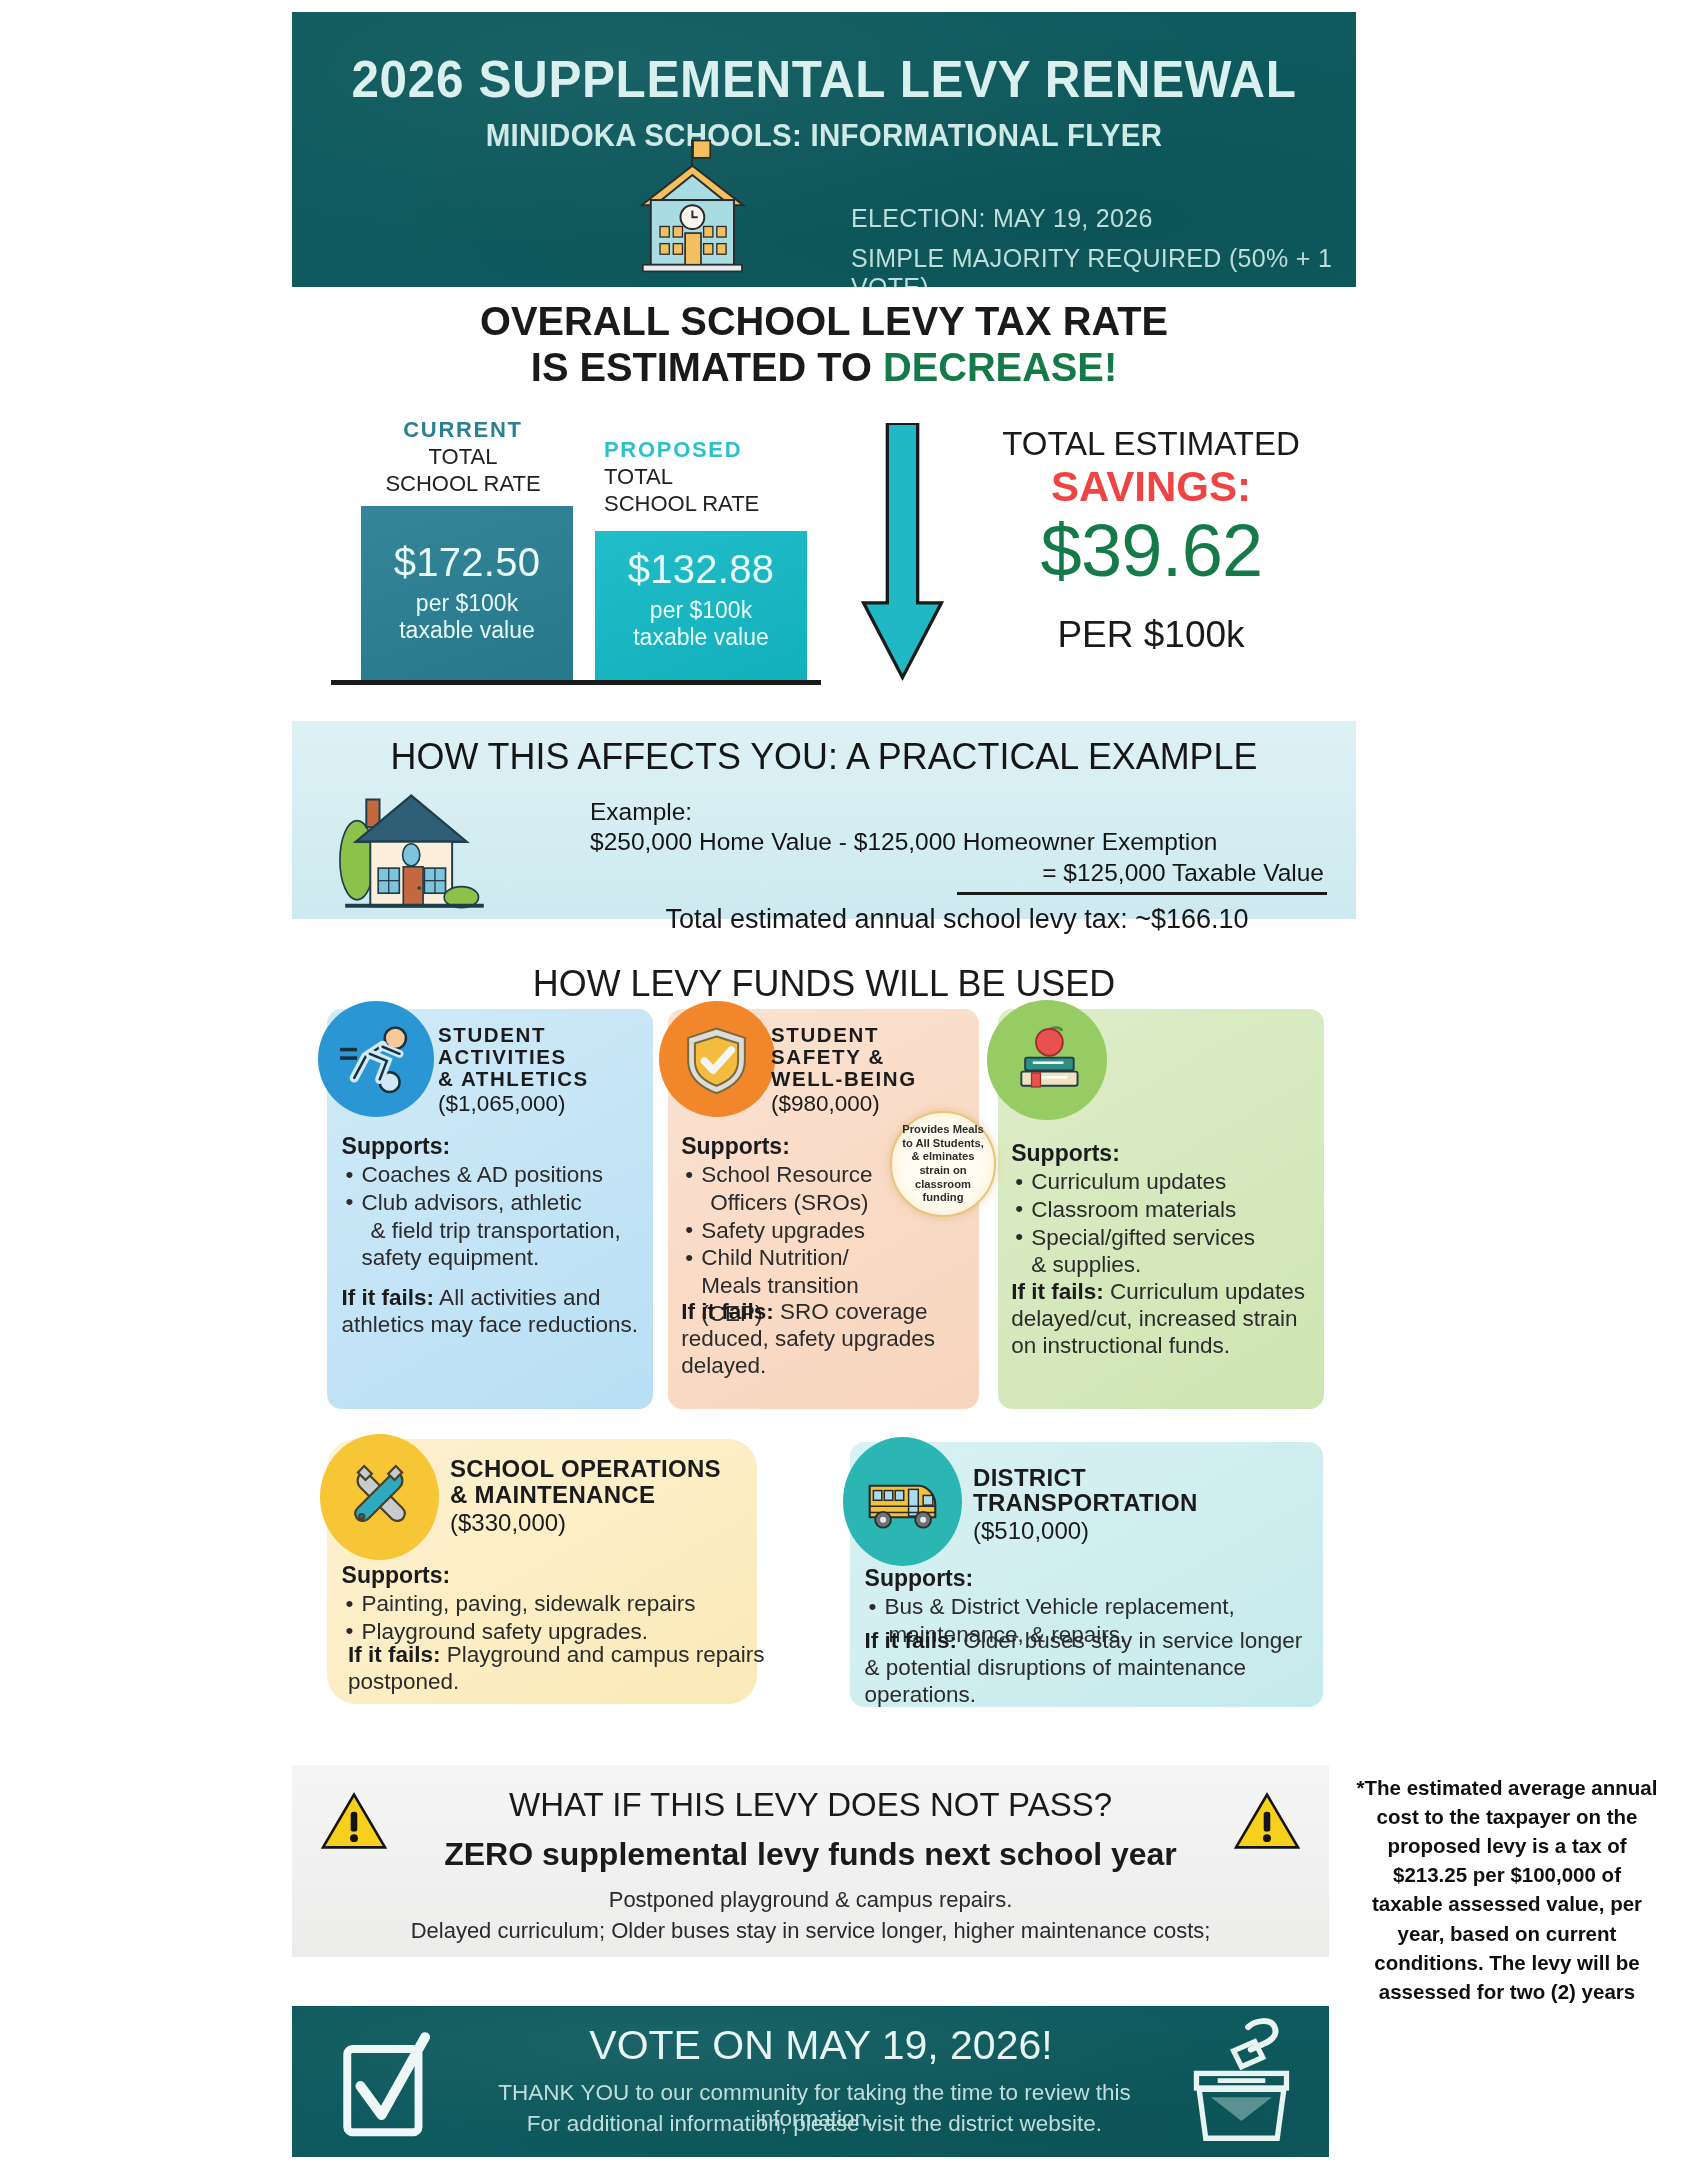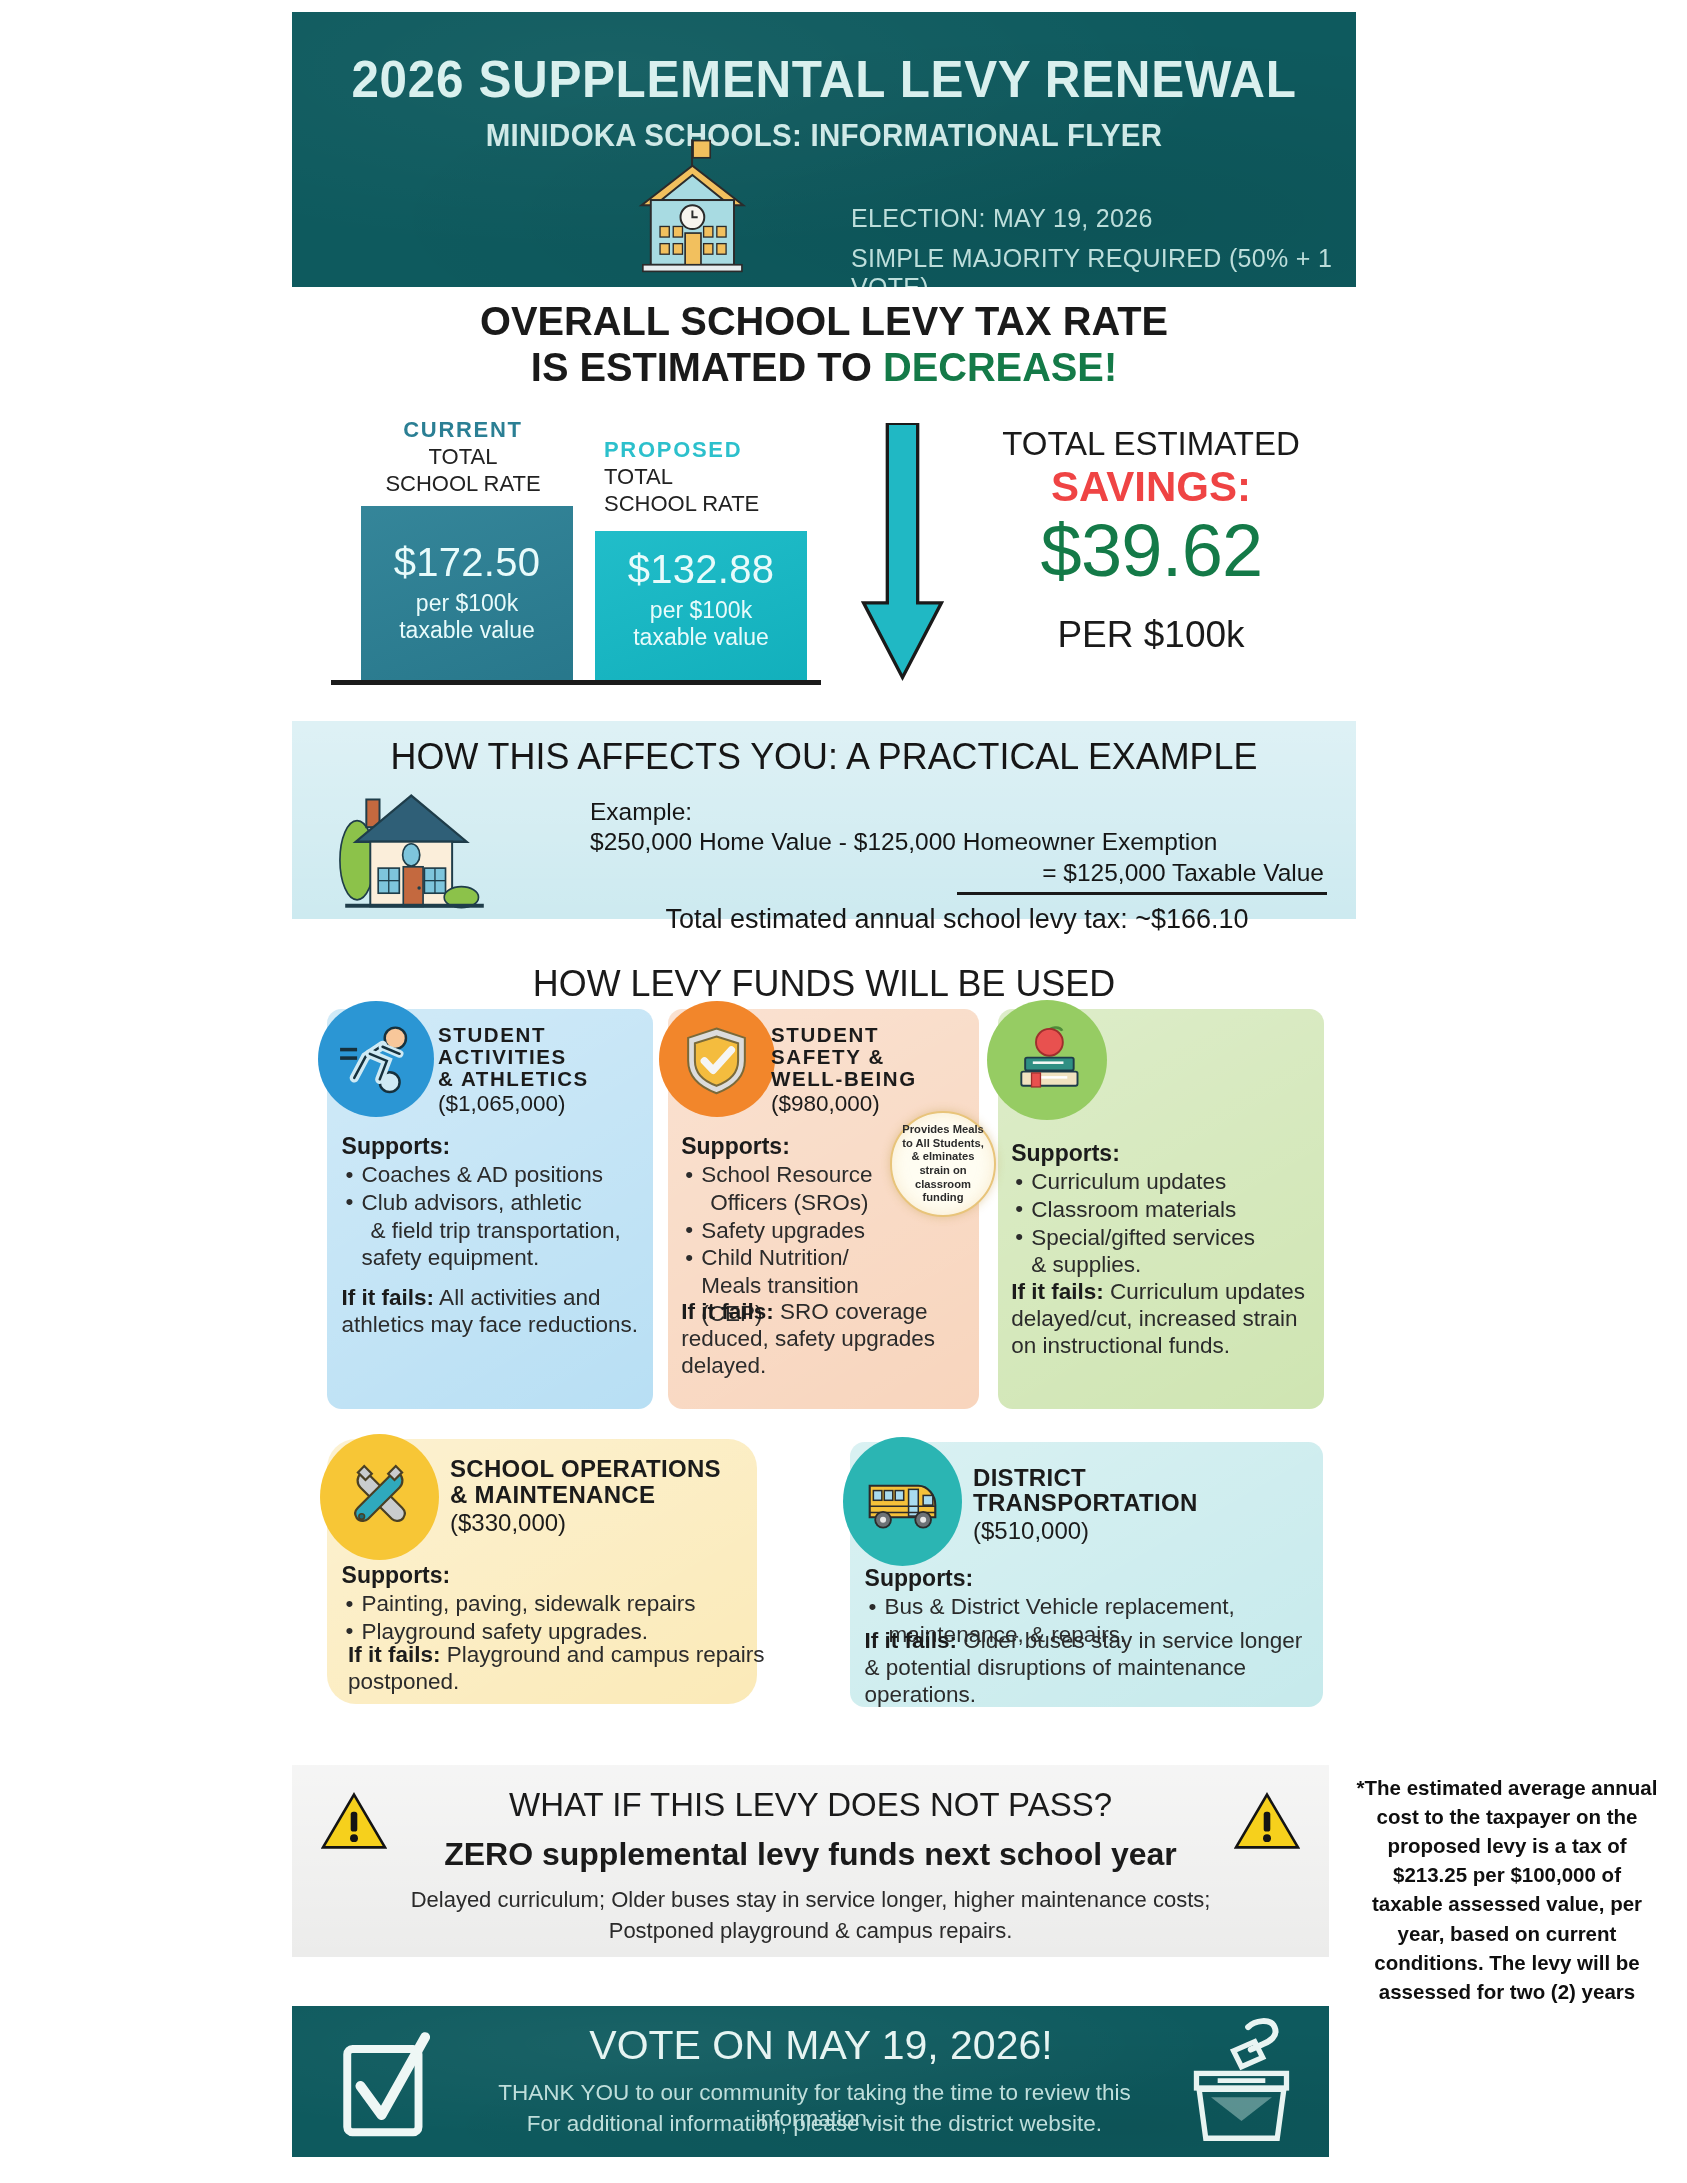--- a/index.html
+++ b/index.html
@@ -482,22 +482,22 @@
       <circle cx="50" cy="70" r="6" fill="#141414"></circle>
     </svg>
     <svg class="warn-icon-r" viewBox="0 0 100 88">
       <polygon points="50,4 97,84 3,84" fill="#f6d01c" stroke="#141414" stroke-width="4"></polygon>
       <rect x="45" y="30" width="10" height="30" rx="4" fill="#141414"></rect>
       <circle cx="50" cy="70" r="6" fill="#141414"></circle>
     </svg>
     <div class="warn-title">WHAT IF THIS LEVY DOES NOT PASS?</div>
     <div class="warn-sub">ZERO supplemental levy funds next school year</div>
     <div class="warn-list">
+      <div>Postponed playground &amp; campus repairs.</div>
       <div>Delayed curriculum; Older buses stay in service longer, higher maintenance costs;</div>
-      <div>Postponed playground &amp; campus repairs.</div>
     </div>
   </div>
 
   <div class="footnote">*The estimated average annual cost to the taxpayer on the proposed levy is a tax of $213.25 per $100,000 of taxable assessed value, per year, based on current conditions. The levy will be assessed for two (2) years</div>
 
   <div class="vote">
     <svg class="check-icon" viewBox="0 0 150 175">
       <rect x="14" y="36" width="108" height="126" rx="8" fill="none" stroke="#eef7f5" stroke-width="12"></rect>
       <path d="M34 92 L66 136 L132 18" fill="none" stroke="#eef7f5" stroke-width="15" stroke-linecap="round" stroke-linejoin="round"></path>
     </svg>

